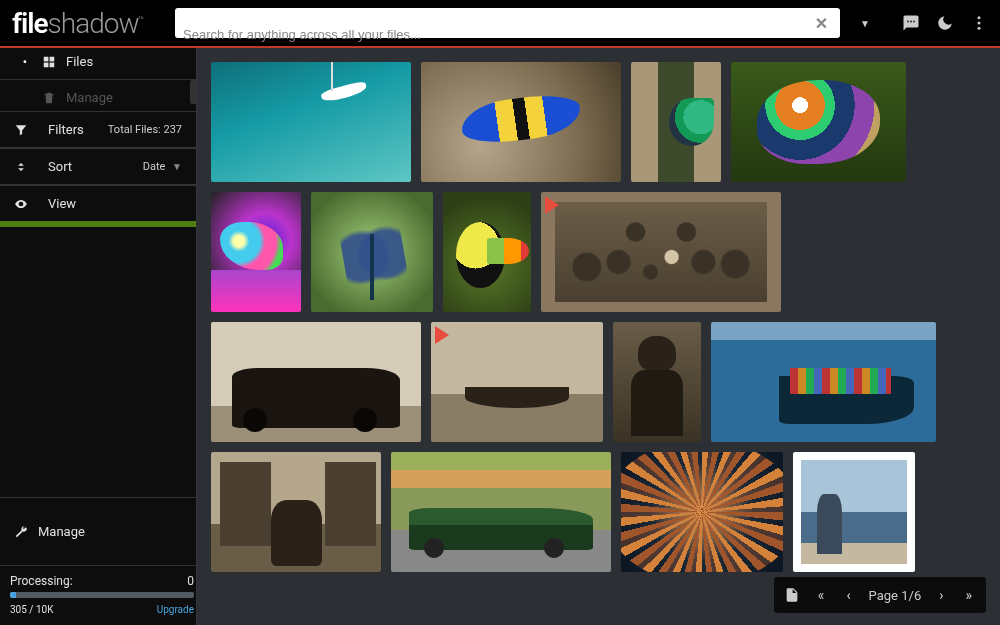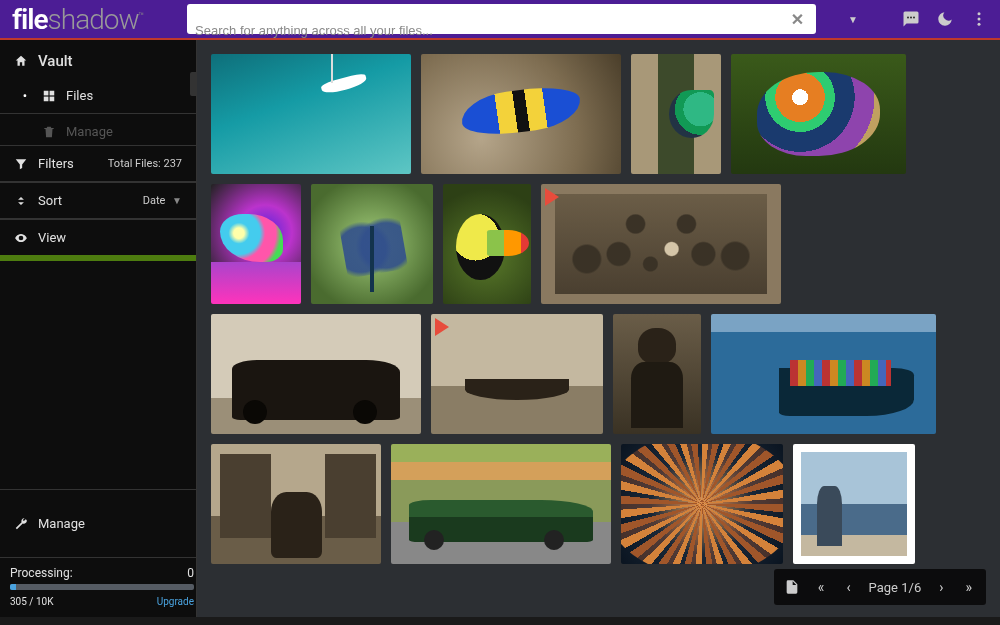--- a/index.html
+++ b/index.html
@@ -5,26 +5,26 @@
   * { margin: 0; padding: 0; box-sizing: border-box; }
   body {
     font-family: -apple-system, BlinkMacSystemFont, "Segoe UI", Roboto, Arial, sans-serif;
     background: #1a1a1a;
     color: #e0e0e0;
     width: 1000px;
     height: 625px;
     overflow: hidden;
   }
   .topbar {
-    height: 40px;
-    background: #4c1d95;
+    height: 48px;
+    background: #000000;
     display: flex;
     align-items: center;
     padding: 0 12px;
-    gap: 24px;
+    gap: 12px;
     border-bottom: 2px solid #c0392b;
   }
   .logo {
     font-size: 28px;
     font-weight: 300;
     color: #999;
     letter-spacing: -1px;
   }
   .logo .bold { color: #fff; font-weight: 600; }
   .logo .tm { font-size: 9px; vertical-align: super; color: #888;}
@@ -95,21 +95,21 @@
   .side-subitem.disabled { color: #555; }
   .side-sep { height:1px; background:#333; margin: 4px 0;}
   .icon-sm { width: 14px; display: inline-flex; justify-content: center; font-size: 13px;}
   .side-row {
     display:flex; align-items:center; justify-content:space-between;
     padding: 10px 14px;
     border-top: 1px solid #333;
     border-bottom: 1px solid #333;
     cursor:pointer;
   }
-  .side-row .label { display:flex; align-items:center; gap:10px;}
+  .side-row .label { display:flex; align-items:center; gap:20px;}
   .side-row .meta { font-size: 11px; color: #ccc;}
   .side-row .caret { font-size:10px; color:#888; margin-left:4px;}
   .spacer { flex: 1; }
   .side-bottom { border-top:1px solid #333; padding: 26px 14px; display:flex; align-items:center; gap:10px; cursor:pointer;}
   .processing {
     padding: 8px 2px 10px 10px;
     font-size: 12px;
     border-top:1px solid #333;
   }
   .proc-row { display:flex; justify-content:space-between; margin-bottom:4px;}
@@ -232,26 +232,20 @@
         <circle cx="12" cy="12" r="2"></circle>
         <circle cx="12" cy="19" r="2"></circle>
       </svg>
   </div>
 </div>
 
 <div class="main">
   <div class="sidebar">
     <div class="collapse-btn">‹</div>
 
-    <div class="side-item top">
-      <svg class="sicon" viewBox="0 0 24 24">
-          <path d="M12 3l9 8h-3v9h-4v-6H10v6H6v-9H3z"></path>
-        </svg>
-      <span>Vault</span>
-    </div>
 
     <div class="side-subitem active">
       <span class="icon-sm dot">•</span>
       <svg class="sicon" viewBox="0 0 24 24">
           <rect x="3" y="3" width="8" height="8"></rect>
           <rect x="13" y="3" width="8" height="8"></rect>
           <rect x="3" y="13" width="8" height="8"></rect>
           <rect x="13" y="13" width="8" height="8"></rect>
         </svg>
       <span>Files</span>

